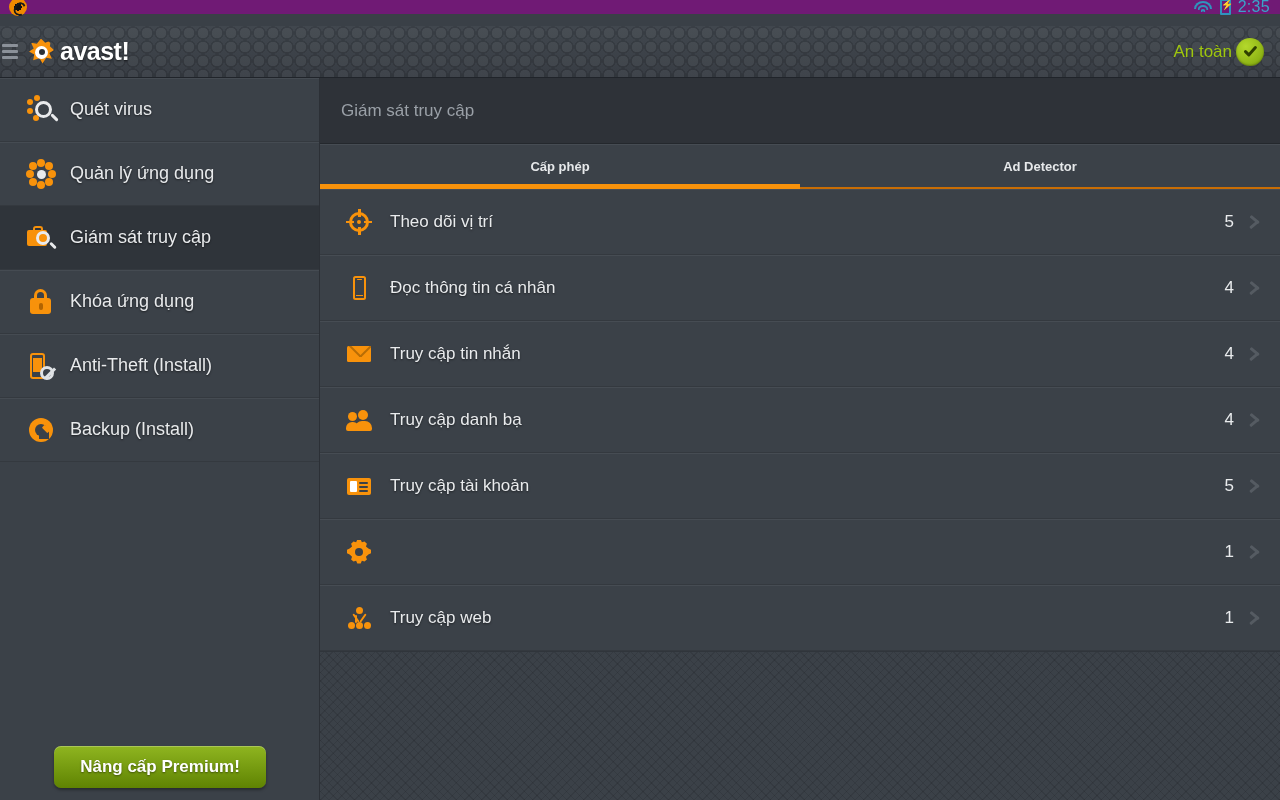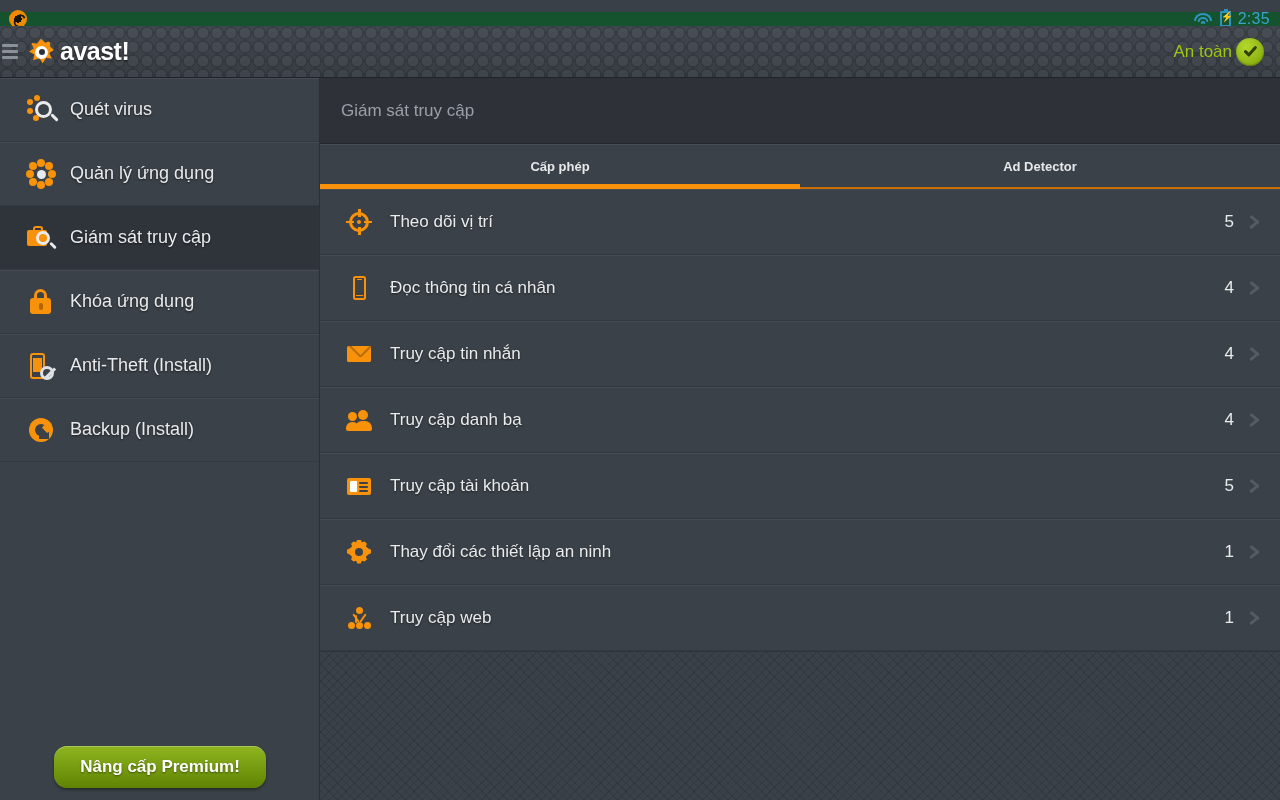--- a/index.html
+++ b/index.html
@@ -6,22 +6,22 @@
   html, body {
     width:1280px; height:800px;
     background:#3a4047;
     font-family:"Liberation Sans", sans-serif;
     overflow:hidden;
   }
   #app { position:relative; width:1280px; height:800px; }
 
   
   .statusbar {
-    position:absolute; top:12px; left:0; width:1280px; height:14px;
-    background:#14532d; display:flex; align-items:center;
+    position:absolute; top:0; left:0; width:1280px; height:14px;
+    background:#701a75; display:flex; align-items:center;
   }
   .statusbar .sb-app-icon {
     width:18px; height:18px; margin-left:9px; border-radius:50%;
     background:radial-gradient(circle at 50% 50%, #111 0 28%, #f08a00 30% 100%);
     position:relative;
   }
   .statusbar .sb-app-icon::after{
     content:""; position:absolute; left:5px; top:4px; width:8px; height:10px;
     border-radius:50% 50% 50% 50%/60% 60% 40% 40%;
     border:2px solid #1a1a1a; border-right-color:transparent; transform:rotate(20deg);
@@ -136,21 +136,21 @@
                     border-radius:50%; background:#f8920b;}
   .ic-backup .ring::after{content:""; position:absolute; left:6px; top:6px; width:12px; height:12px;
                           border-radius:50%; background:#3b4148;}
   .ic-backup .cut{ position:absolute; left:15px; top:16px; width:10px; height:10px; background:#3b4148;
                    transform:rotate(0deg);}
   .ic-backup .cut2{ position:absolute; left:18px; top:14px; width:8px; height:4px; background:#f8920b;
                     transform:rotate(45deg); border-radius:1px;}
 
   .premium-wrap { position:absolute; left:0; bottom:12px; width:320px; display:flex; justify-content:center; }
   .premium-btn {
-    padding:11px 26px; border-radius:13px; border:none; cursor:pointer;
+    padding:11px 26px; border-radius:7px; border:none; cursor:pointer;
     background:linear-gradient(#8fb520, #5f8302);
     color:#fff; font-size:17px; font-weight:bold; text-shadow:0 1px 2px rgba(0,0,0,.45);
     box-shadow:0 2px 3px rgba(0,0,0,.35), inset 0 1px 0 rgba(255,255,255,.25);
   }
 
   
   .content { position:absolute; top:78px; left:320px; width:960px; height:722px; background:#3b4148; }
   .content-header {
     height:66px; background:#2e3238; display:flex; align-items:center; padding-left:21px;
     border-bottom:1px solid #24282d;
@@ -421,21 +421,20 @@
         </div>
         <div class="row-label">Truy cập tài khoản</div>
         <div class="row-count">5</div>
         <div class="row-chevron"></div>
       </div>
 
       <div class="list-row">
         <div class="row-icon ic-gear">
           <div class="g"></div>
         </div>
-        <div class="row-label">Thay đổi các thiết lập an ninh</div>
         <div class="row-count">1</div>
         <div class="row-chevron"></div>
       </div>
 
       <div class="list-row">
         <div class="row-icon ic-net">
           <div class="ln l1"></div>
             <div class="ln l2"></div>
             <div class="ln l3"></div>
           <div class="n top"></div>

